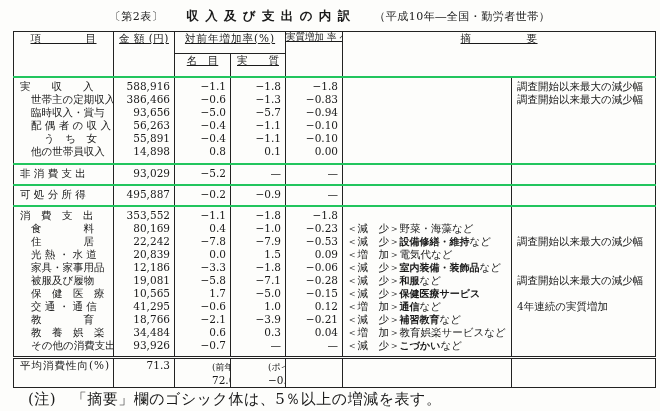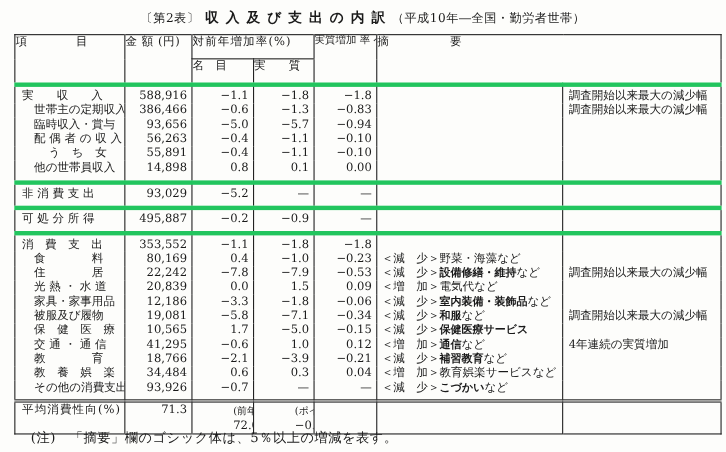--- a/index.html
+++ b/index.html
@@ -8,45 +8,45 @@
     background:#fdfdfb;
     font-family:"DejaVu Serif","Liberation Serif",serif;
     color:#1a1a1a;
     position:relative;
     overflow:hidden;
   }
   .page { position:absolute; inset:0; }
 
   .title { position:absolute; top:8px; left:0; width:100%; text-align:center; font-size:11px; white-space:nowrap; }
   .title .t-pre, .title .t-suf { letter-spacing:0.5px; }
-  .title .t-main { font-weight:bold; font-size:12.5px; letter-spacing:1px; margin:0 5px;text-align:right; }
+  .title .t-main { font-weight:bold; font-size:12.5px; letter-spacing:1px; margin:0 23px;text-align:right; }
 
   .main-table {
     position:absolute; left:13px; top:31px; width:642px;
     border-collapse:collapse; table-layout:fixed;
     font-size:10.5px; line-height:13px;
     border:1.5px solid #222;
   }
   .main-table th, .main-table td {
     font-weight:normal; vertical-align:top;
     white-space:nowrap; overflow:hidden;
     border-left:1px solid #222;
   }
   .main-table td:first-child { border-left:none; }
   .main-table thead tr:first-child th:first-child { border-left:none; }
 
   thead { border-bottom:1.5px solid #222; }
-  thead th { text-align:left; vertical-align:middle; line-height:13px; }
+  thead th { text-align:center; vertical-align:middle; line-height:13px;text-decoration:underline; }
   .th-rate { border-bottom:1px solid #222; height:22px; letter-spacing:1px;margin-left:26px; }
   thead tr:last-child th { height:23px; }
   .th-item, .th-amount, .th-remarks { letter-spacing:0.5px; }
   .th-amount { white-space:pre-line; line-height:12px; }
   .th-contrib { font-size:9.5px; line-height:10px; white-space:pre-line; letter-spacing:0; }
 
-  tbody { border-top:4px solid #22c55e; }
+  tbody { border-top:2px solid #22c55e; }
   tbody[data-section] tr:first-child td { padding-top:2px; }
   tbody[data-section="income"] tr:last-child td { padding-bottom:5px; }
   tbody[data-section="consumption"] tr:last-child td { padding-bottom:4px; }
   tbody[data-section="non-consumption"] td,
   tbody[data-section="disposable-income"] td { padding-top:4px; padding-bottom:4px; }
 
   .c-item { text-align:left; padding-left:6px; }
   .c-item.ind1 { padding-left:17px; }
   .c-item.ind2 { padding-left:30px; }
   .c-num { text-align:right; padding-right:4px; }
@@ -54,21 +54,21 @@
   .c-note { padding-left:5px; }
   .g { font-family:Liberation Serif, serif; font-weight:bold; font-size:10px; }
 
   .footer-section { border-top:3px double #222; }
   .footer-section td { height:30px; }
   .f-label { vertical-align:middle; letter-spacing:1px; }
   .f-val { vertical-align:bottom; padding-bottom:13px; }
   .f-two { vertical-align:top; padding-top:1px; line-height:13px; padding-right:2px;padding-left:37px; }
   .f-small { font-size:9px; }
 
-  .note { position:absolute; top:390px; left:28px; font-size:12px; letter-spacing:0.5px; }
+  .note { position:absolute; top:390px; left:28px; font-size:15px; letter-spacing:0.5px; }
 </style>
 </head>
 <body>
 
 <div class="page">
 
   <div class="title">
     <span class="t-pre">〔第2表〕</span><span class="t-main">収 入 及 び 支 出 の 内 訳</span><span class="t-suf">（平成10年―全国・勤労者世帯）</span>
   </div>
 
@@ -222,21 +222,21 @@
           <td class="c-num">−1.8</td>
           <td class="c-num">−0.06</td>
           <td class="c-rem"><span>＜減　少＞</span><span class="g">室内装備・装飾品</span><span>など</span></td>
           <td class="c-note"></td>
         </tr>
         <tr>
           <td class="c-item ind1">被服及び履物</td>
           <td class="c-num">19,081</td>
           <td class="c-num">−5.8</td>
           <td class="c-num">−7.1</td>
-          <td class="c-num">−0.34</td>
+          <td class="c-num">−0.28</td>
           <td class="c-rem"><span>＜減　少＞</span><span class="g">和服</span><span>など</span></td>
           <td class="c-note">調査開始以来最大の減少幅</td>
         </tr>
         <tr>
           <td class="c-item ind1">保　健　医　療</td>
           <td class="c-num">10,565</td>
           <td class="c-num">1.7</td>
           <td class="c-num">−5.0</td>
           <td class="c-num">−0.15</td>
           <td class="c-rem"><span>＜減　少＞</span><span class="g">保健医療サービス</span><span></span></td>

